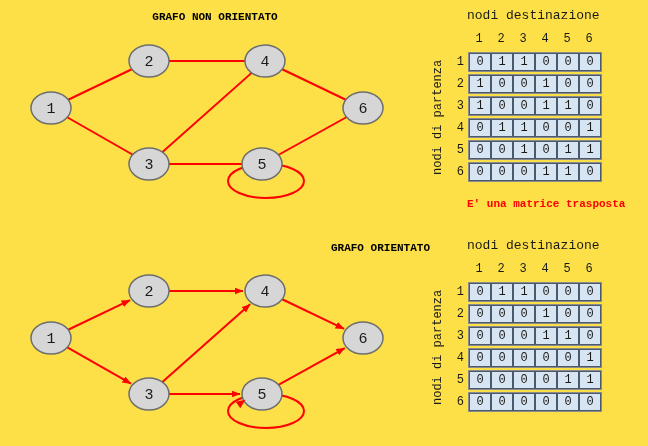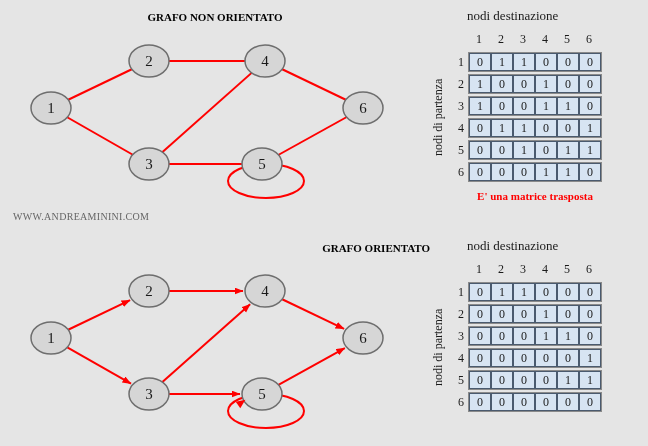--- a/index.html
+++ b/index.html
@@ -1,18 +1,18 @@
 <!DOCTYPE html>
 <html><head>
 <meta charset="utf-8">
 <style>
   html,body { margin:0; padding:0; background:#fff; }
   #canvas {
-    position:relative; width:648px; height:446px; background:#e5e5e5;
-    font-family:Liberation Serif, serif; overflow:hidden;
+    position:relative; width:648px; height:446px; background:#fde047;
+    font-family:Liberation Mono, monospace; overflow:hidden;
   }
   .g-title {
     position:absolute; left:0; width:430px; text-align:center;
     font-size:11px; font-weight:bold; color:#000;
   }
   .graph-svg { position:absolute; left:0; width:430px; height:170px; }
   .watermark {
     position:absolute; left:13px; top:211px;
     font-size:10px; color:#666; letter-spacing:0.3px;
   }
@@ -35,21 +35,21 @@
     margin-left:13px; width:18px; text-align:right; margin-right:4px;
     font-size:12px; color:#1a1a1a;
   }
   .m-rowbox { display:flex; border:1px solid #8a8a8a; }
   .m-cell {
     width:20px; height:16px; border:1px solid #4a5a6e; background:#d7e4f2;
     font-size:12px; color:#1a1a1a;
     display:flex; align-items:center; justify-content:center;
   }
   .m-caption {
-    margin-top:8px; margin-left:34px; width:136px; text-align:center;
+    margin-top:16px; margin-left:34px; width:136px; text-align:center;
     font-size:11px; font-weight:bold; color:#ff0000; white-space:nowrap;
   }
 </style>
 </head>
 <body>
 
 <div id="canvas">
 
   <div class="g-title" style="top:11px;">GRAFO NON ORIENTATO</div>
 
@@ -69,21 +69,20 @@
       <ellipse cx="149" cy="124" rx="20" ry="16" fill="#d6d6d6" stroke="#6e6e6e" stroke-width="1.5"></ellipse>
       <text x="149" y="129" text-anchor="middle" font-size="15" fill="#1a1a1a">3</text>
       <ellipse cx="265" cy="21" rx="20" ry="16" fill="#d6d6d6" stroke="#6e6e6e" stroke-width="1.5"></ellipse>
       <text x="265" y="26" text-anchor="middle" font-size="15" fill="#1a1a1a">4</text>
       <ellipse cx="262" cy="124" rx="20" ry="16" fill="#d6d6d6" stroke="#6e6e6e" stroke-width="1.5"></ellipse>
       <text x="262" y="129" text-anchor="middle" font-size="15" fill="#1a1a1a">5</text>
       <ellipse cx="363" cy="68" rx="20" ry="16" fill="#d6d6d6" stroke="#6e6e6e" stroke-width="1.5"></ellipse>
       <text x="363" y="73" text-anchor="middle" font-size="15" fill="#1a1a1a">6</text>
     </svg>
 
-  <div class="watermark">WWW.ANDREAMININI.COM</div>
 
   <div class="matrix" style="left:433px; top:8px;" id="matrix-0">
     <div class="m-destlabel">nodi destinazione</div>
     <div class="m-colnums">
         <span>1</span>
         <span>2</span>
         <span>3</span>
         <span>4</span>
         <span>5</span>
         <span>6</span>

